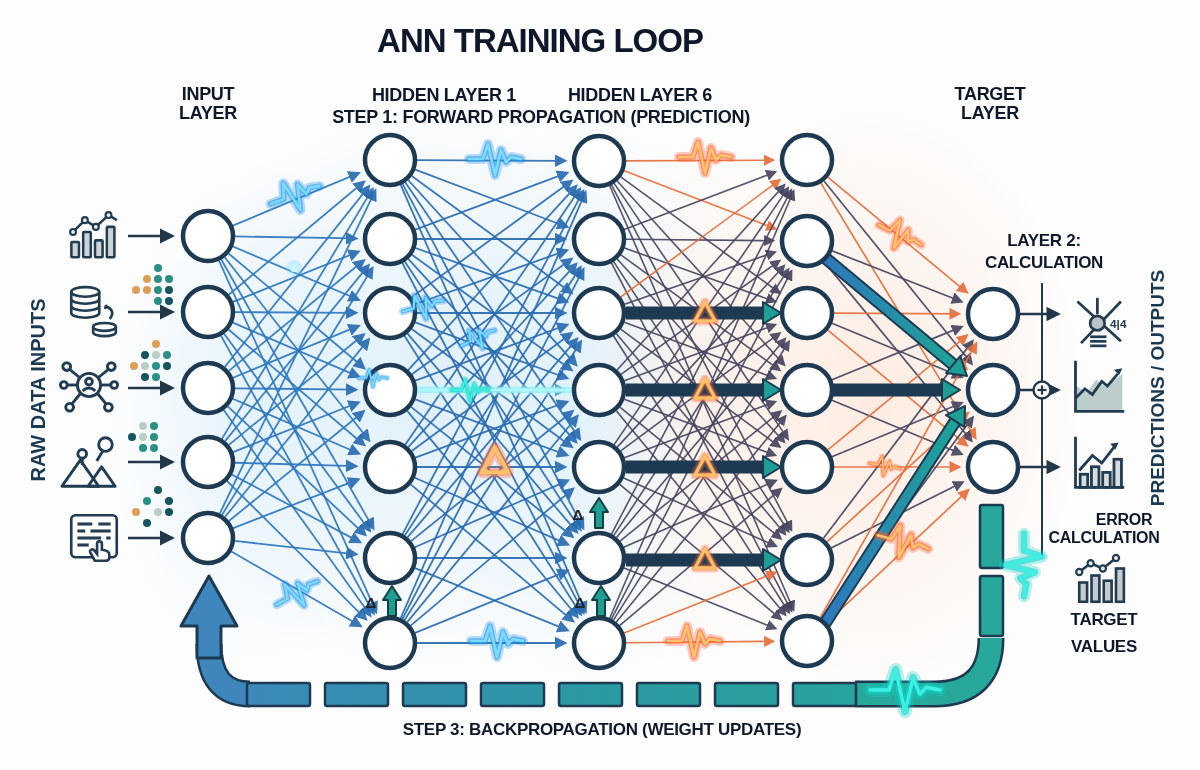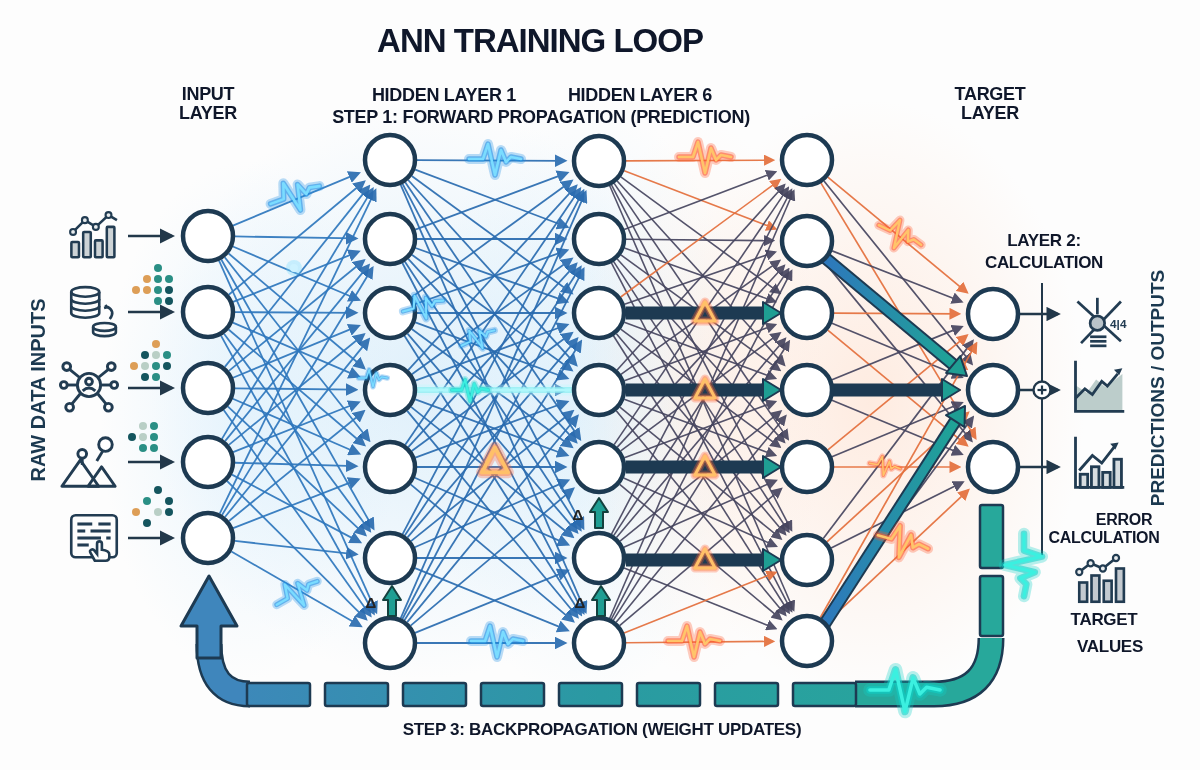--- a/index.html
+++ b/index.html
@@ -483,21 +483,21 @@
 
   <div class="lbl" style="left:1044px;top:232px;font-size:17px;">LAYER 2:</div>
   <div class="lbl" style="left:1044px;top:254px;font-size:17px;">CALCULATION</div>
 
   <div class="vlbl" style="left:1157px;top:388px;font-size:19px;">PREDICTIONS / OUTPUTS</div>
 
   <div class="lbl" style="left:1104px;top:512px;font-size:16px;padding-left:40px;">ERROR</div>
   <div class="lbl" style="left:1104px;top:530px;font-size:16px;">CALCULATION</div>
 
   <div class="lbl" style="left:1104px;top:611px;font-size:17px;">TARGET</div>
-  <div class="lbl" style="left:1104px;top:638px;font-size:17px;margin-left:6px;">VALUES</div>
+  <div class="lbl" style="left:1104px;top:638px;font-size:17px;">VALUES</div>
 
   <div class="lbl" style="left:595px;top:721px;font-size:17px;margin-left:7px;">STEP 3: BACKPROPAGATION (WEIGHT UPDATES)</div>
 
   <div class="vlbl" style="left:38px;top:390px;font-size:20px;">RAW DATA INPUTS</div>
 
   <div class="ic" style="left:68px;top:210px;width:54px;">
     <svg viewBox="0 0 64 64" width="54" height="54">
       <g fill="#cdd3d6" stroke="#223c52" stroke-width="3">
         <rect x="4" y="38" width="9" height="18" rx="1"></rect>
           <rect x="18" y="26" width="9" height="30" rx="1"></rect>

